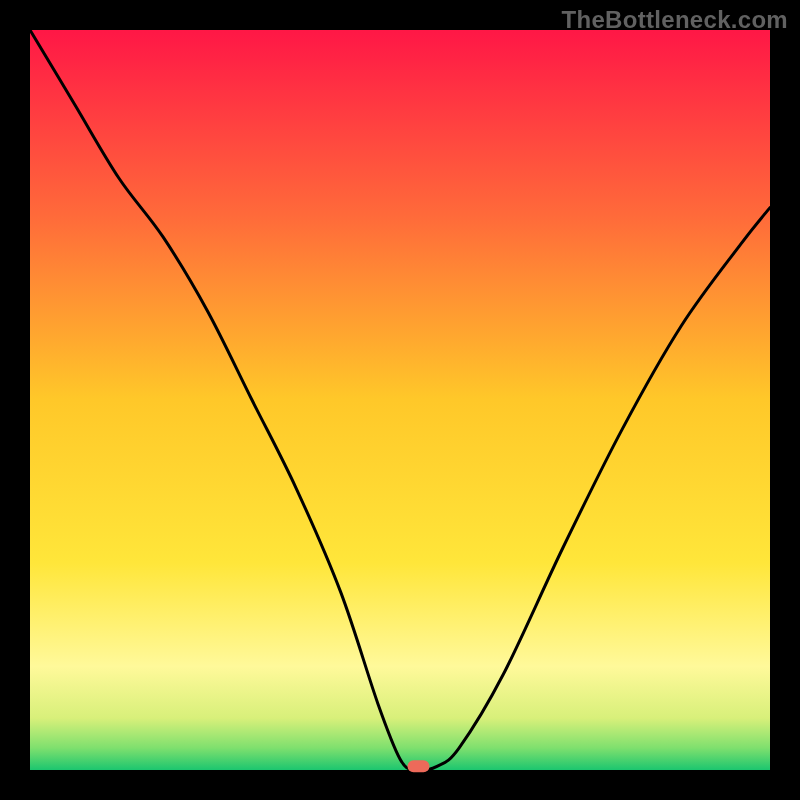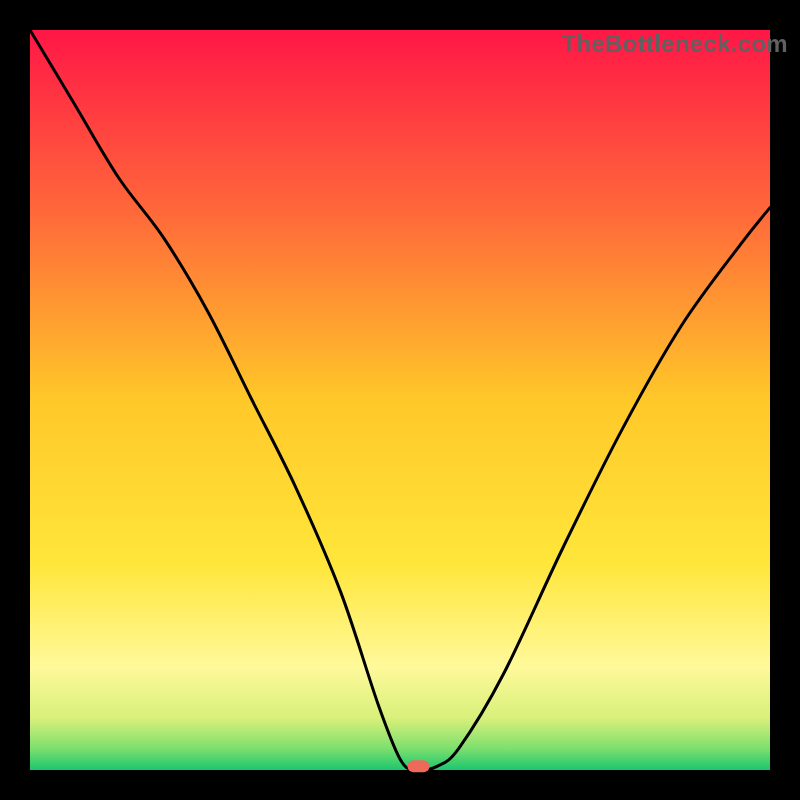--- a/index.html
+++ b/index.html
@@ -19,21 +19,20 @@
   .watermark {
     position: absolute;
     top: 6px;
     right: 12px;
     font-family: Arial, Helvetica, sans-serif;
     font-size: 24px;
     font-weight: 600;
     color: #616161;
     letter-spacing: 0.3px;
     z-index: 5;
-    margin-top: 24px;
   }
   svg.plot {
     position: absolute;
     left: 0;
     top: 0;
   }
 </style>
 </head>
 <body>
 <div class="frame">

